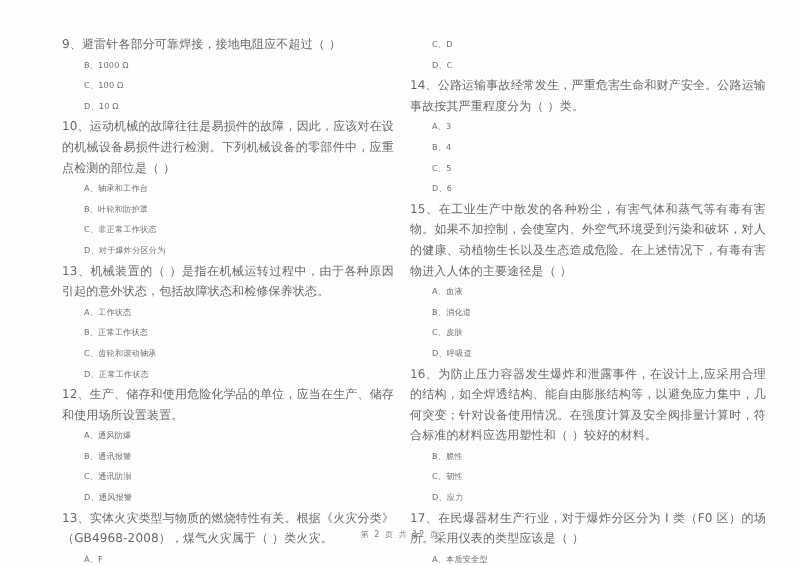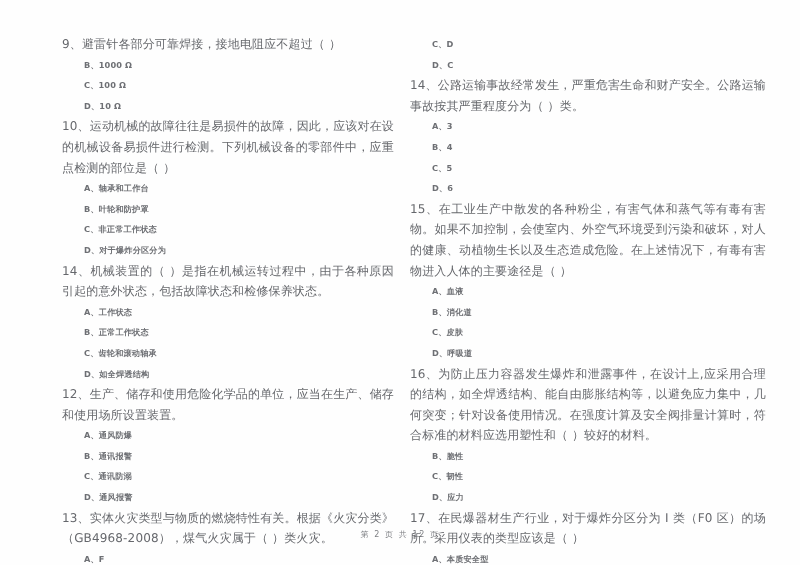--- a/index.html
+++ b/index.html
@@ -62,21 +62,20 @@
     text-indent: 0;
   }
   .opt {
     font-size: 8.2px;
     line-height: 20.6px;
     letter-spacing: 0.15px;
     color: #5e6065;
     margin: 0;
     padding-left: 22px;
     opacity: 0.9;
-    font-weight: bold;
   }
 
   
   .scan-text {
     filter: blur(0.22px);
     text-rendering: geometricPrecision;
   }
 
   .footer {
     position: absolute;
@@ -103,25 +102,25 @@
       <p class="opt">B、1000 Ω</p>
       <p class="opt">C、100 Ω</p>
       <p class="opt">D、10 Ω</p>
 
       <p class="q q-body">10、运动机械的故障往往是易损件的故障，因此，应该对在设的机械设备易损件进行检测。下列机械设备的零部件中，应重点检测的部位是（      ）</p>
       <p class="opt">A、轴承和工作台</p>
       <p class="opt">B、叶轮和防护罩</p>
       <p class="opt">C、非正常工作状态</p>
       <p class="opt">D、对于爆炸分区分为</p>
 
-      <p class="q q-body">14、机械装置的（      ）是指在机械运转过程中，由于各种原因引起的意外状态，包括故障状态和检修保养状态。</p>
+      <p class="q q-body">13、机械装置的（      ）是指在机械运转过程中，由于各种原因引起的意外状态，包括故障状态和检修保养状态。</p>
       <p class="opt">A、工作状态</p>
       <p class="opt">B、正常工作状态</p>
       <p class="opt">C、齿轮和滚动轴承</p>
-      <p class="opt">D、如全焊透结构</p>
+      <p class="opt">D、正常工作状态</p>
 
       <p class="q q-body">12、生产、储存和使用危险化学品的单位，应当在生产、储存和使用场所设置装置。</p>
       <p class="opt">A、通风防爆</p>
       <p class="opt">B、通讯报警</p>
       <p class="opt">C、通讯防溺</p>
       <p class="opt">D、通风报警</p>
 
       <p class="q q-body">13、实体火灾类型与物质的燃烧特性有关。根据《火灾分类》（GB4968-2008），煤气火灾属于（      ）类火灾。</p>
       <p class="opt">A、F</p>
       <p class="opt">B、E</p>

